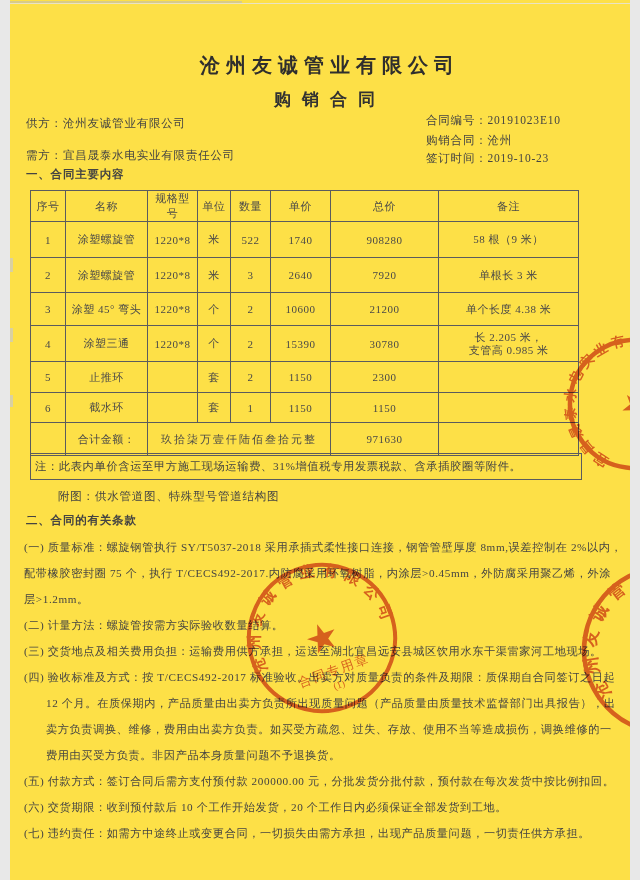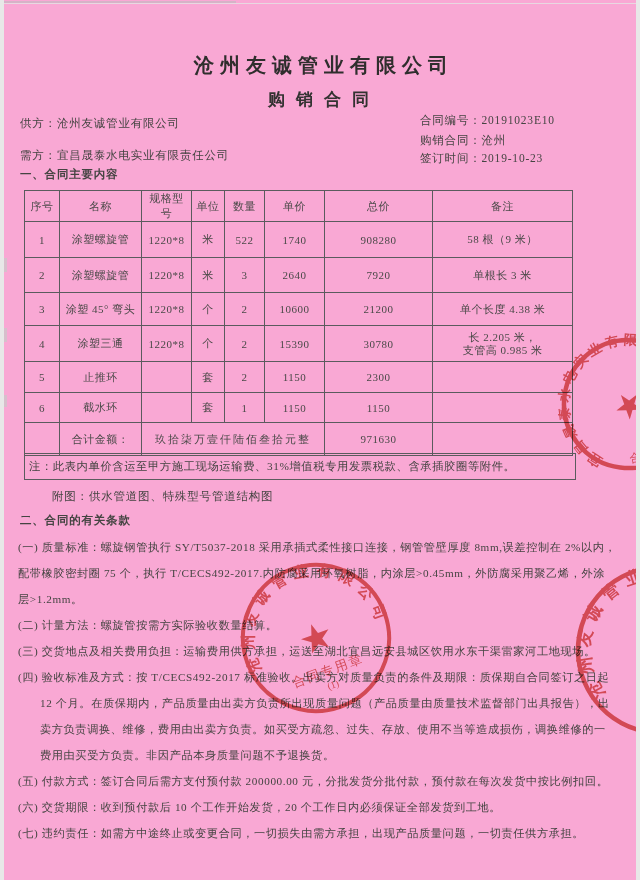--- a/index.html
+++ b/index.html
@@ -1,21 +1,20 @@
 <!DOCTYPE html>
 <html><head>
 <meta charset="utf-8">
 <style>
   html,body{margin:0;padding:0;background:#e8e8e8;}
   .page{
     position:relative;width:620px;height:880px;margin:0 auto;
-    background:#f9a8d4;overflow:hidden;
+    background:#fde047;overflow:hidden;
     font-family:"Liberation Serif","DejaVu Serif",serif;
     color:#454442;
-    padding-left:12px;
   }
   
   .scan-top{position:absolute;left:0;top:1px;width:232px;height:2px;background:#b9b9bc;opacity:.55;}
   .scan-top2{position:absolute;left:0;top:3px;width:640px;height:1px;background:#e3e3e3;opacity:.8;}
   .smudge{position:absolute;left:0;width:3px;background:#c9c9c9;opacity:.7;}
 
   .abs{position:absolute;}
   .ctr{left:0;width:640px;text-align:center;}
   .company-title{top:52px;font-size:20px;font-weight:600;letter-spacing:6px;color:#2f2e2d;}
   .doc-title{top:88px;font-size:17px;font-weight:600;letter-spacing:11px;color:#333231;}

